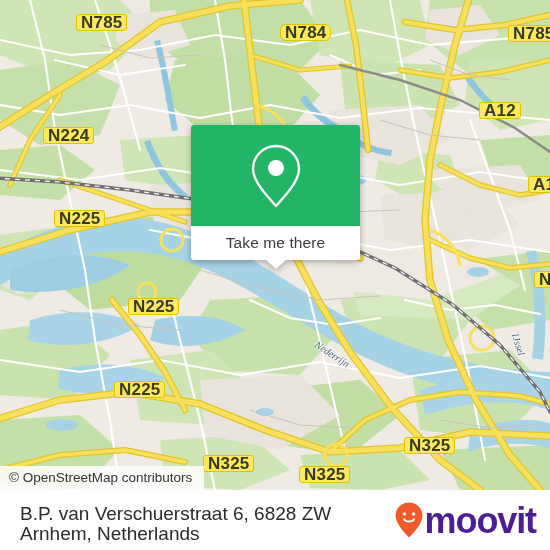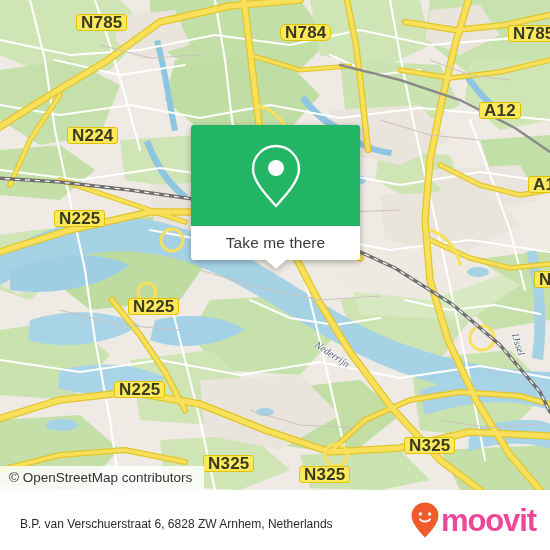--- a/index.html
+++ b/index.html
@@ -137,35 +137,35 @@
     height: 60px;
     background: #ffffff;
     display: flex;
     align-items: center;
     box-sizing: border-box;
     padding: 0 14px 0 20px;
   }
   #address {
     flex: 1 1 auto;
     color: #2b2b2b;
-    font-size: 12px;
+    font-size: 19px;
     line-height: 20px;
     font-family: "Liberation Sans", sans-serif;
     padding-right: 10px;
     margin-top: 7px;
   }
   #brand {
     flex: 0 0 auto;
     display: flex;
     align-items: center;
     gap: 1px;
   }
   #brand-word {
-    color: #ec4899;
-    font-size: 31px;
+    color: #4c1d95;
+    font-size: 36px;
     font-weight: bold;
     letter-spacing: -1.1px;
     font-family: "Liberation Sans", sans-serif;
     line-height: 31px;
   }
 </style>
 </head>
 <body>
 
 <div id="app">
@@ -335,21 +335,21 @@
           <path d="M300,200 L350,212 L400,210"></path>
           <path d="M440,420 L490,428 L540,424"></path>
         </g>
 
       </g>
     </svg>
 
     <div class="shield" style="left:76px;top:14px;">N785</div>
     <div class="shield" style="left:280px;top:24px;border-radius:6px;">N784</div>
     <div class="shield" style="left:508px;top:25px;">N785</div>
-    <div class="shield" style="left:67px;top:127px;">N224</div>
+    <div class="shield" style="left:43px;top:127px;">N224</div>
     <div class="shield" style="left:479px;top:102px;">A12</div>
     <div class="shield" style="left:528px;top:176px;">A12</div>
     <div class="shield" style="left:54px;top:210px;">N225</div>
     <div class="shield" style="left:128px;top:298px;">N225</div>
     <div class="shield" style="left:534px;top:271px;">N32</div>
     <div class="shield" style="left:114px;top:381px;">N225</div>
     <div class="shield" style="left:404px;top:437px;">N325</div>
     <div class="shield" style="left:203px;top:455px;">N325</div>
     <div class="shield" style="left:299px;top:466px;">N325</div>
 

